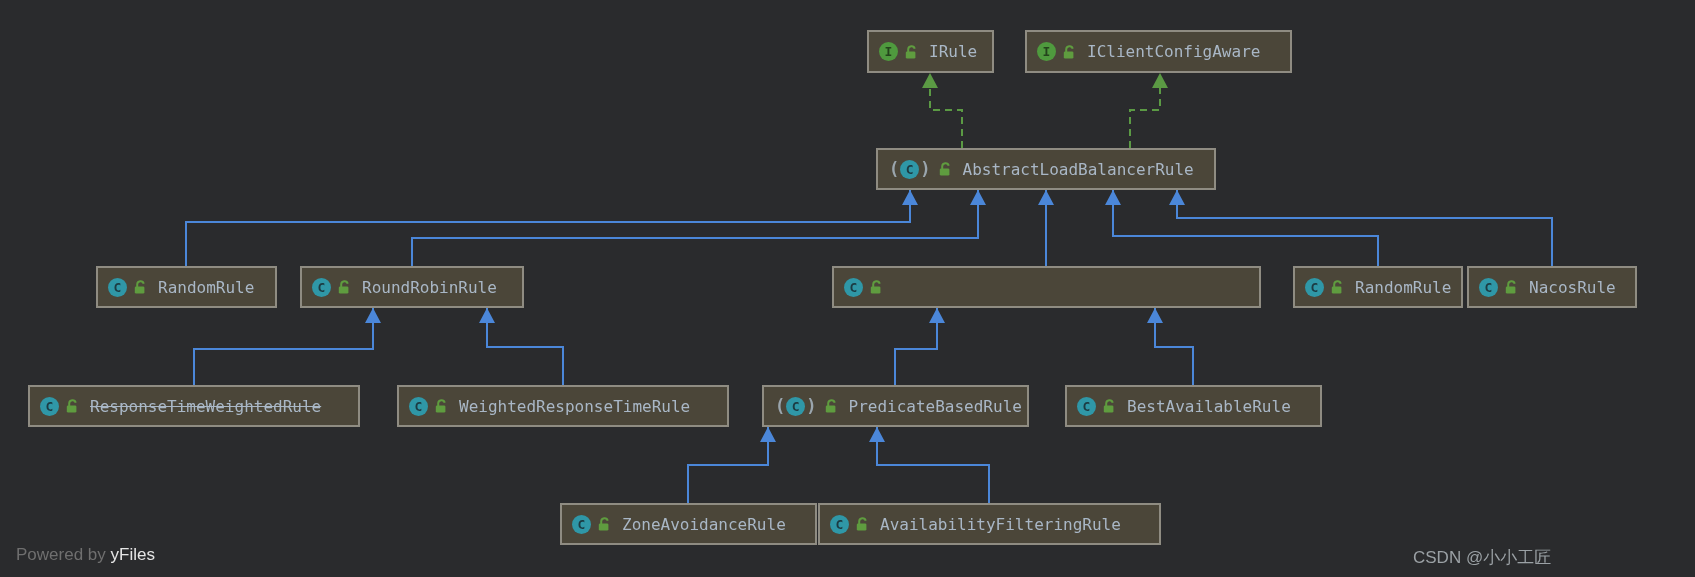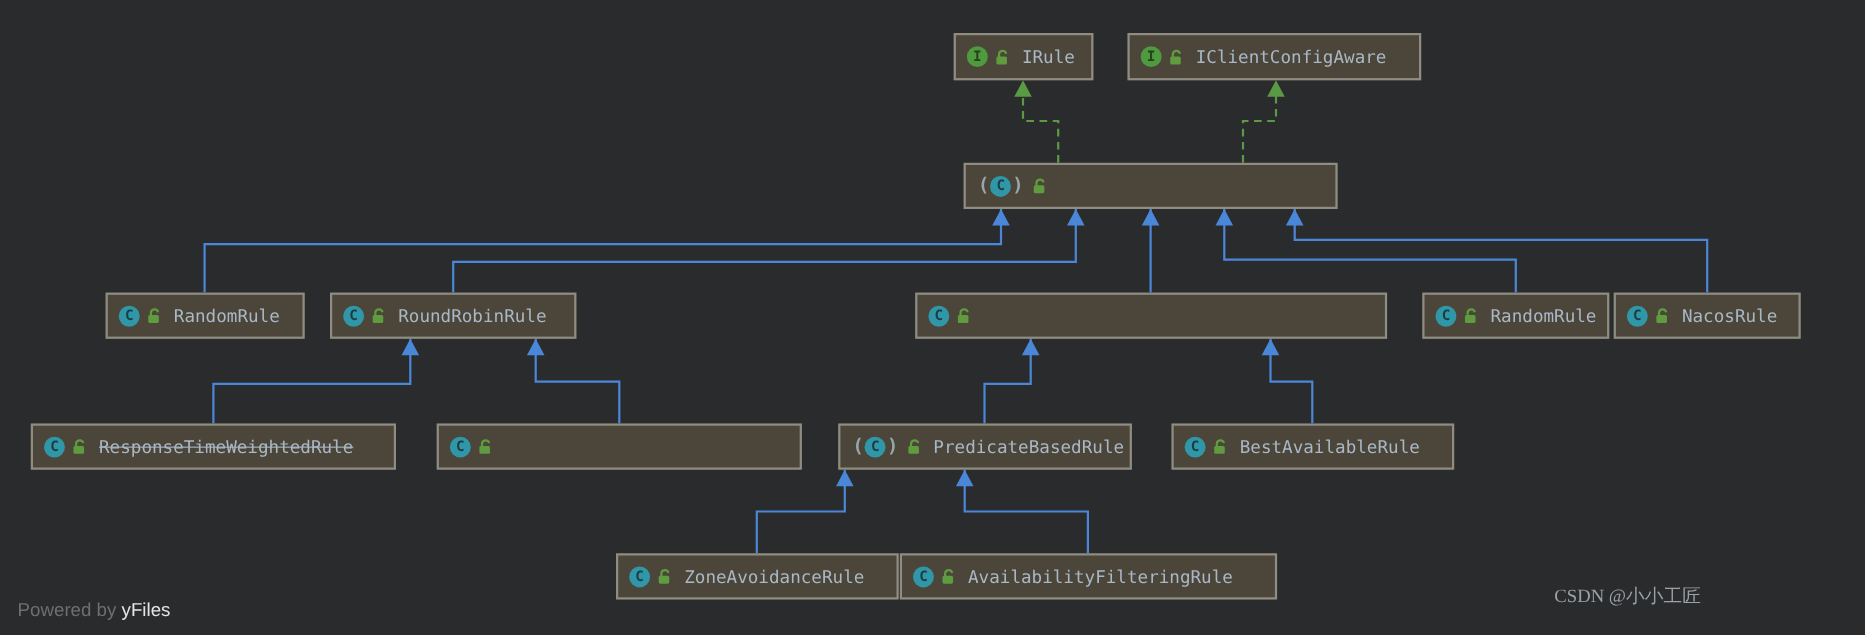--- a/index.html
+++ b/index.html
@@ -21,22 +21,22 @@
   }
   .node .paren{font-size:17px;font-weight:bold;margin:0 1px;}
   .node .lock{margin-left:6px;flex:0 0 auto;}
   .node .label{margin-left:10px;font-size:16px;letter-spacing:0;}
   .node.deprecated .label{text-decoration:line-through;}
   #footer-left{
     position:absolute;left:16px;top:545px;font-size:17px;
     font-family:"Liberation Sans","DejaVu Sans",sans-serif;
   }
   #footer-right{
-    position:absolute;left:1413px;top:530px;font-size:17px;
-    font-family:Liberation Serif, serif;
+    position:absolute;left:1413px;top:546px;font-size:17px;
+    font-family:Liberation Sans, sans-serif;
   }
 </style>
 </head>
 <body style="background: rgb(42, 43, 45);">
 
 <div id="canvas">
   <svg id="edges" width="1695" height="577">
       <g>
         <polyline points="186,266 186,222 910,222 910,190" fill="none" stroke="#4b87d9" stroke-width="2"></polyline>
         <polygon points="910,190 902,205 918,205" fill="#4b87d9"></polygon>
@@ -108,20 +108,21 @@
         <span class="label">IClientConfigAware</span>
       </div>
       <div class="node" style="left: 876px; top: 148px; width: 340px; height: 42px; background: rgb(75, 70, 57); border: 2px solid rgb(143, 140, 130); color: rgb(169, 183, 198);">
         <span class="paren" style="color:#9aa5ad">(</span>
         <span class="badge" style="background:#2f97a7;color:#1c3b43">C</span>
         <span class="paren" style="color:#9aa5ad">)</span>
         <svg class="lock" width="15" height="16" viewBox="0 0 15 16">
   <path d="M4.2 8 V5.6 A3.3 3.3 0 0 1 10.7 4.8" fill="none" stroke="#5f9c3f" stroke-width="2"></path>
   <rect x="1.8" y="7.4" width="9.6" height="7.2" rx="1.4" fill="#5f9c3f"></rect>
         </svg>
+        <span class="label">AbstractLoadBalancerRule</span>
       </div>
       <div class="node" style="left: 96px; top: 266px; width: 181px; height: 42px; background: rgb(75, 70, 57); border: 2px solid rgb(143, 140, 130); color: rgb(169, 183, 198);">
         <span class="badge" style="background:#2f97a7;color:#1c3b43">C</span>
         <svg class="lock" width="15" height="16" viewBox="0 0 15 16">
   <path d="M4.2 8 V5.6 A3.3 3.3 0 0 1 10.7 4.8" fill="none" stroke="#5f9c3f" stroke-width="2"></path>
   <rect x="1.8" y="7.4" width="9.6" height="7.2" rx="1.4" fill="#5f9c3f"></rect>
         </svg>
         <span class="label">RandomRule</span>
       </div>
       <div class="node" style="left: 300px; top: 266px; width: 224px; height: 42px; background: rgb(75, 70, 57); border: 2px solid rgb(143, 140, 130); color: rgb(169, 183, 198);">
@@ -162,20 +163,21 @@
   <rect x="1.8" y="7.4" width="9.6" height="7.2" rx="1.4" fill="#5f9c3f"></rect>
         </svg>
         <span class="label">ResponseTimeWeightedRule</span>
       </div>
       <div class="node" style="left: 397px; top: 385px; width: 332px; height: 42px; background: rgb(75, 70, 57); border: 2px solid rgb(143, 140, 130); color: rgb(169, 183, 198);">
         <span class="badge" style="background:#2f97a7;color:#1c3b43">C</span>
         <svg class="lock" width="15" height="16" viewBox="0 0 15 16">
   <path d="M4.2 8 V5.6 A3.3 3.3 0 0 1 10.7 4.8" fill="none" stroke="#5f9c3f" stroke-width="2"></path>
   <rect x="1.8" y="7.4" width="9.6" height="7.2" rx="1.4" fill="#5f9c3f"></rect>
         </svg>
+        <span class="label">WeightedResponseTimeRule</span>
       </div>
       <div class="node" style="left: 762px; top: 385px; width: 267px; height: 42px; background: rgb(75, 70, 57); border: 2px solid rgb(143, 140, 130); color: rgb(169, 183, 198);">
         <span class="paren" style="color:#9aa5ad">(</span>
         <span class="badge" style="background:#2f97a7;color:#1c3b43">C</span>
         <span class="paren" style="color:#9aa5ad">)</span>
         <svg class="lock" width="15" height="16" viewBox="0 0 15 16">
   <path d="M4.2 8 V5.6 A3.3 3.3 0 0 1 10.7 4.8" fill="none" stroke="#5f9c3f" stroke-width="2"></path>
   <rect x="1.8" y="7.4" width="9.6" height="7.2" rx="1.4" fill="#5f9c3f"></rect>
         </svg>
         <span class="label">PredicateBasedRule</span>

